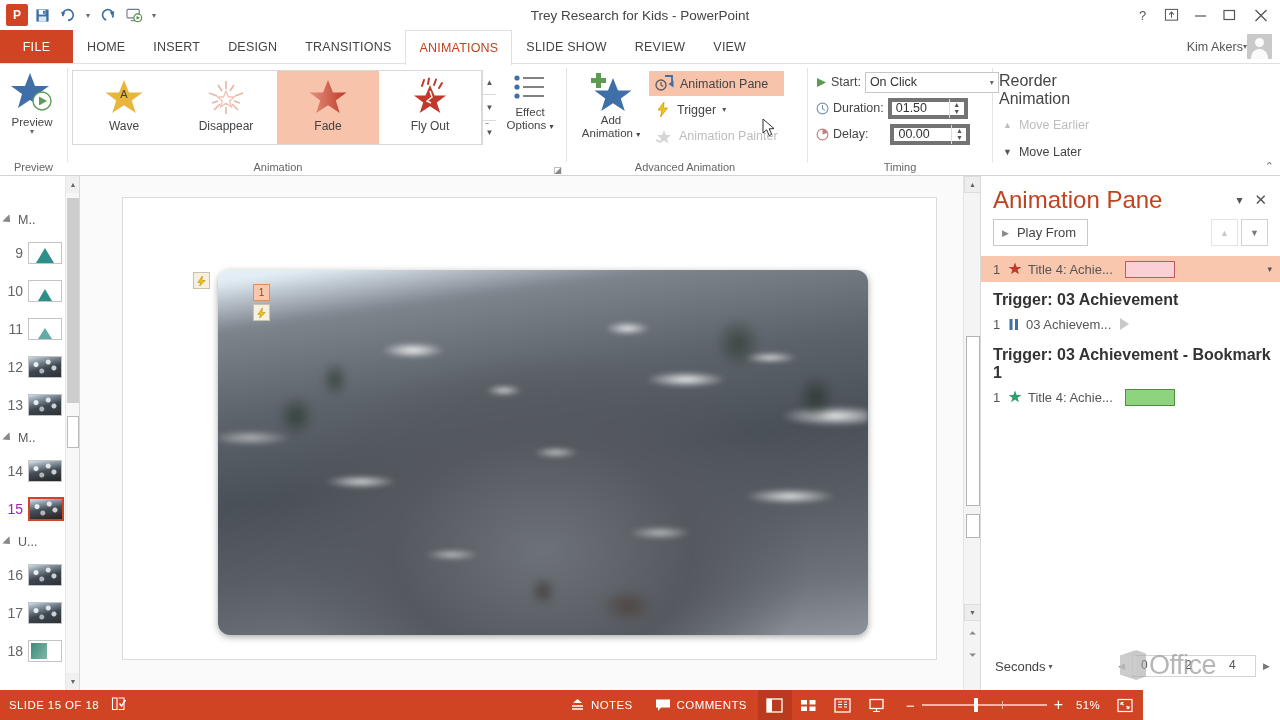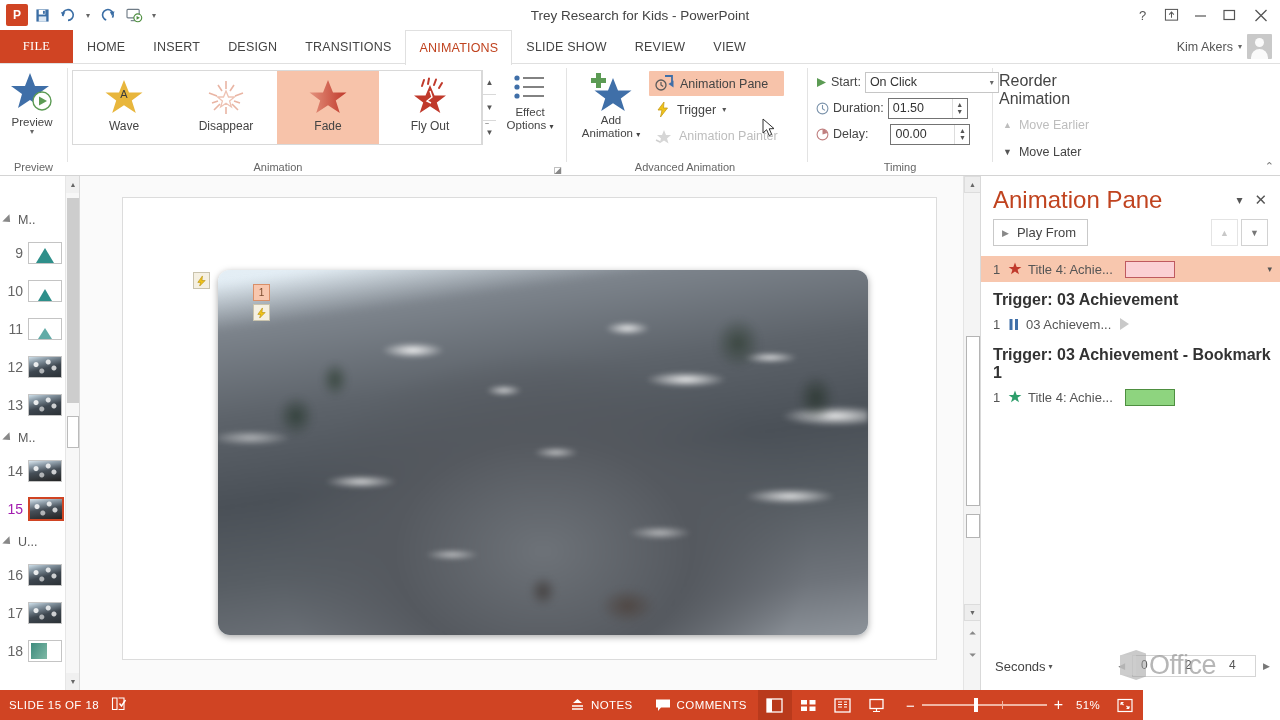--- a/index.html
+++ b/index.html
@@ -46,35 +46,34 @@
   
   .tabstrip {
     position: absolute; top: 30px; left: 0; width: 1280px; height: 34px;
     background: #fff; display: flex; align-items: stretch;
     border-bottom: 1px solid #e0e0e0;
   }
   .tab-file {
     width: 73px; background: #d04423; color: #fff; font-size: 12.5px;
     display: flex; align-items: center; justify-content: center;
     letter-spacing: .3px;
-    font-family: Liberation Serif, serif;
   }
   .tab {
     padding: 0 13px; display: flex; align-items: center;
     font-size: 12.5px; color: #444; letter-spacing: .2px;
     border: 1px solid transparent; border-bottom: none;
   }
   .tab.active {
     color: #c0431f; background: #fff;
     border-color: #e0e0e0; position: relative; top: 0; height: 35px;
     z-index: 3;
   }
   .user-area {
     margin-left: auto; display: flex; align-items: center;
-    gap: 5px; padding-right: 8px; font-size: 12.5px; color: #555;
+    padding-right: 8px; font-size: 12.5px; color: #555;
   }
   .avatar {
     width: 25px; height: 25px; background: #c9c9c9; border-radius: 1px;
     position: relative; overflow: hidden;
   }
   .avatar::before {
     content: ""; position: absolute; width: 9px; height: 9px;
     background: #fafafa; border-radius: 50%; top: 4px; left: 8px;
   }
   .avatar::after {
@@ -152,21 +151,21 @@
   .adv-row.disabled { color: #bdbdbd; }
 
   
   .g-timing { width: 184px; }
   .timing-row {
     display: flex; align-items: center; height: 26px;
     font-size: 12.5px; color: #444; padding-left: 8px;
   }
   .timing-row .tlabel { margin-left: 4px; }
   .spin-box {
-    border: 1px solid #737373; height: 21px; background: #fff;
+    border: 4px solid #737373; height: 21px; background: #fff;
     display: flex; align-items: center; font-size: 12.5px; color: #333;
     padding-left: 4px;
   }
   .spin-box .val { flex: 1; }
   .spin-arrows {
     width: 15px; height: 19px; display: flex; flex-direction: column;
     align-items: center; justify-content: center; color: #555;
     font-size: 7px; line-height: 7px; border-left: 1px solid #ddd;
   }
   .combo {

